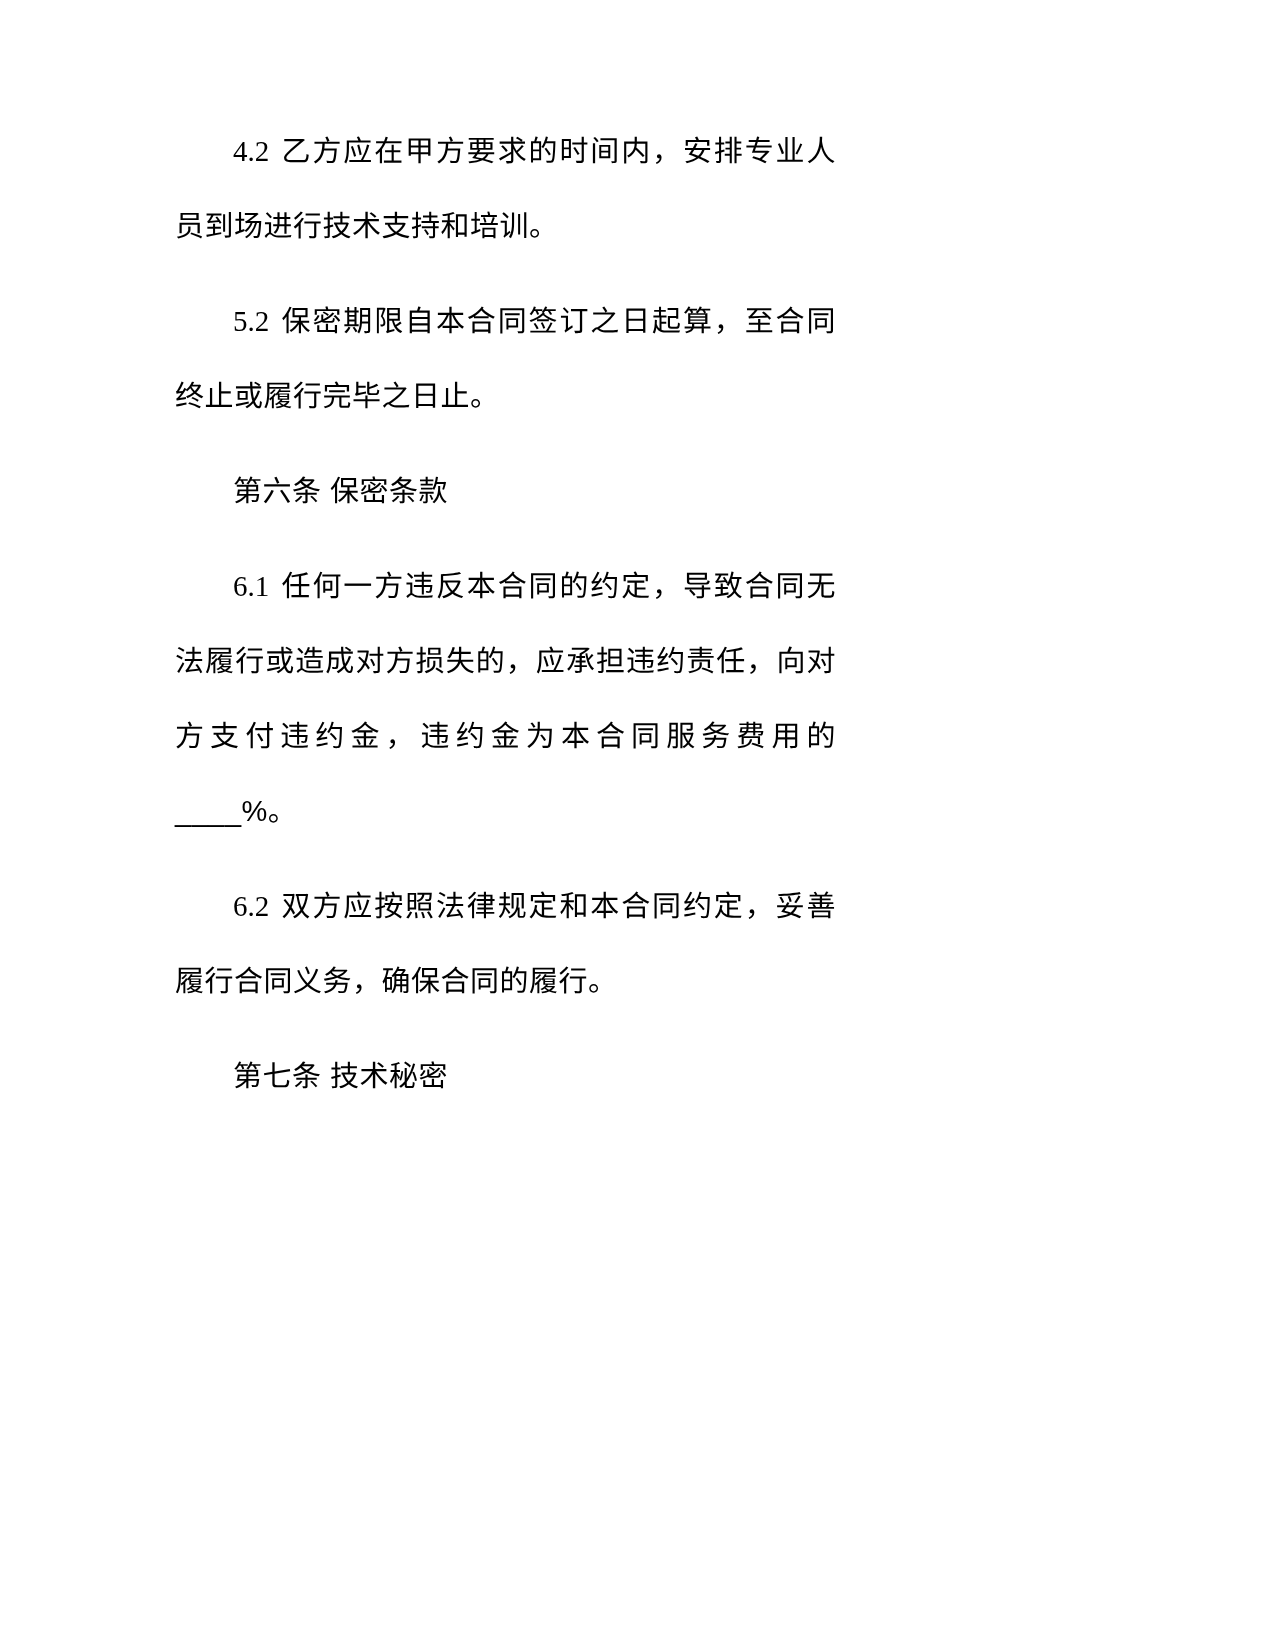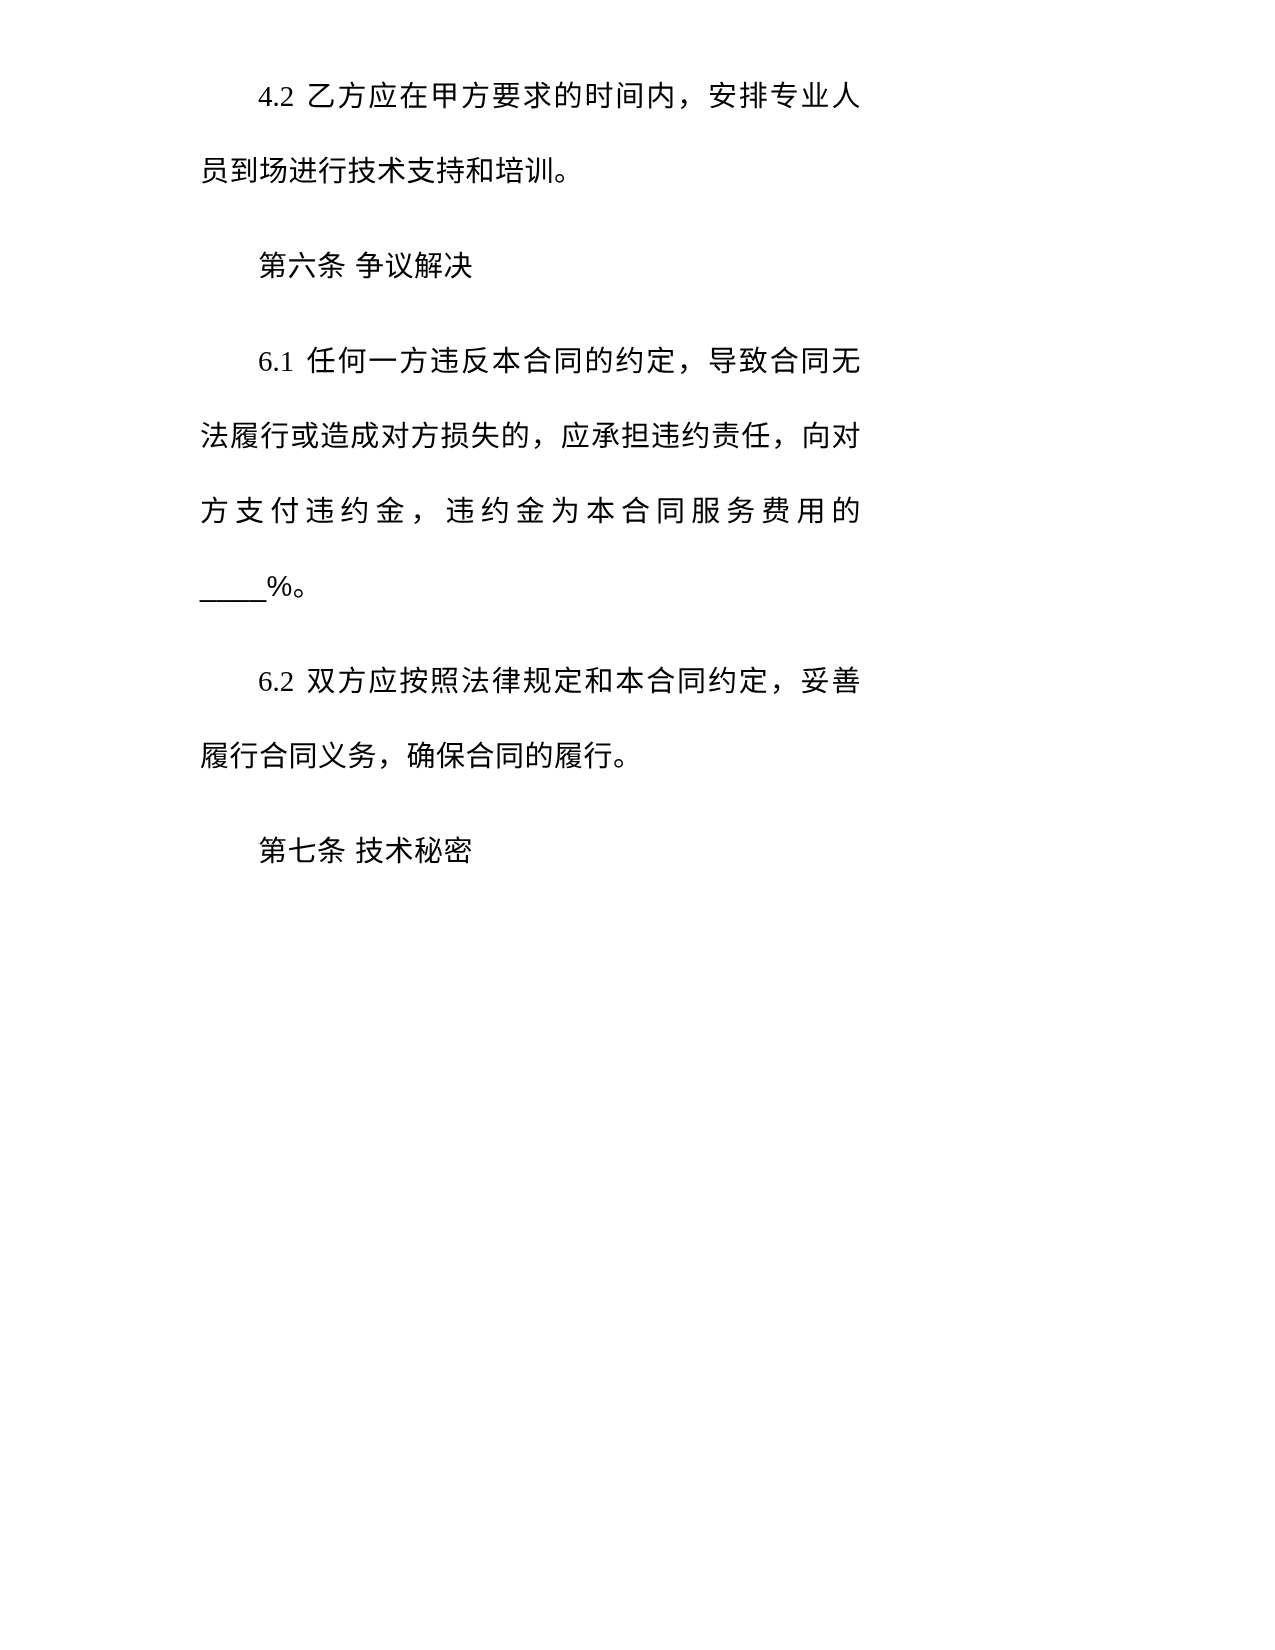--- a/index.html
+++ b/index.html
@@ -9,23 +9,22 @@
   body {
     width: 1275px;
     height: 1650px;
     background: #ffffff;
     overflow: hidden;
   }
   .page {
     box-sizing: border-box;
     width: 1008px;
     height: 1650px;
-    padding: 59px 172px 0 175px;
+    padding: 114px 172px 0 175px;
     background: #ffffff;
-    margin-left: 25px;
   }
   .para {
     font-family: "Liberation Sans", sans-serif;
     font-size: 29px;
     line-height: 75px;
     color: #000000;
     margin: 0 0 20px 0;
     text-indent: 2em;
     text-align: justify;
     letter-spacing: 0.5px;
@@ -41,22 +40,23 @@
 </style>
 </head>
 <body>
 
 <div class="page">
 
   <p class="para"><span class="num">4.2</span><span>乙方应在甲方要求的时间内，安排专业人员到场进行技术支持和培训。</span></p>
 
 
 
+  <p class="para"><span class="num">5.2</span><span>保密期限自本合同签订之日起算，至合同终止或履行完毕之日止。</span></p>
 
-  <p class="para"><span>第六条 争议解决</span></p>
+  <p class="para"><span>第六条 保密条款</span></p>
 
   <p class="para"><span class="num">6.1</span><span>任何一方违反本合同的约定，导致合同无法履行或造成对方损失的，应承担违约责任，向对方支付违约金，违约金为本合同服务费用的____%。</span></p>
 
   <p class="para"><span class="num">6.2</span><span>双方应按照法律规定和本合同约定，妥善履行合同义务，确保合同的履行。</span></p>
 
   <p class="para"><span>第七条 技术秘密</span></p>
 
 
 </div>
 

